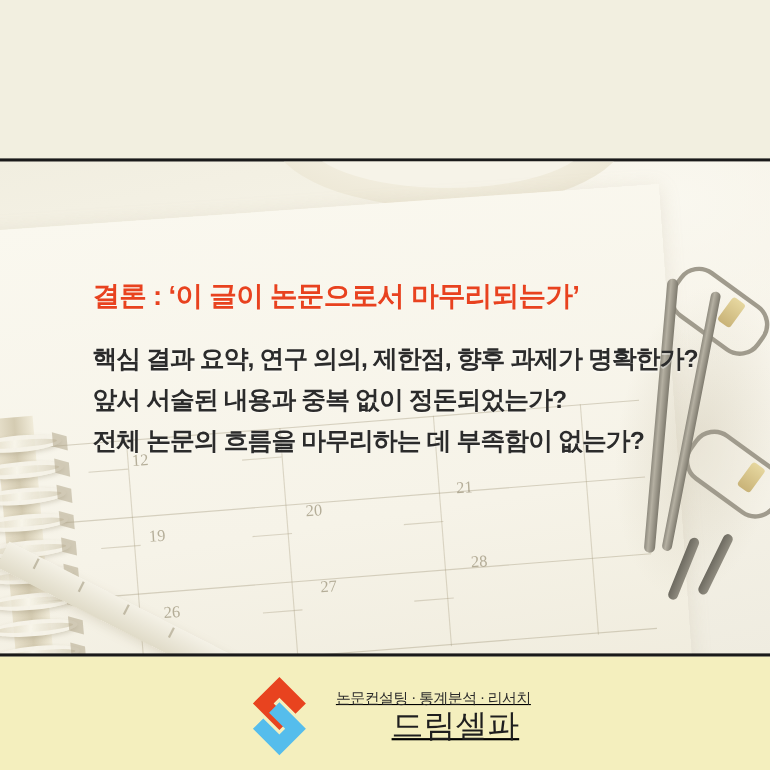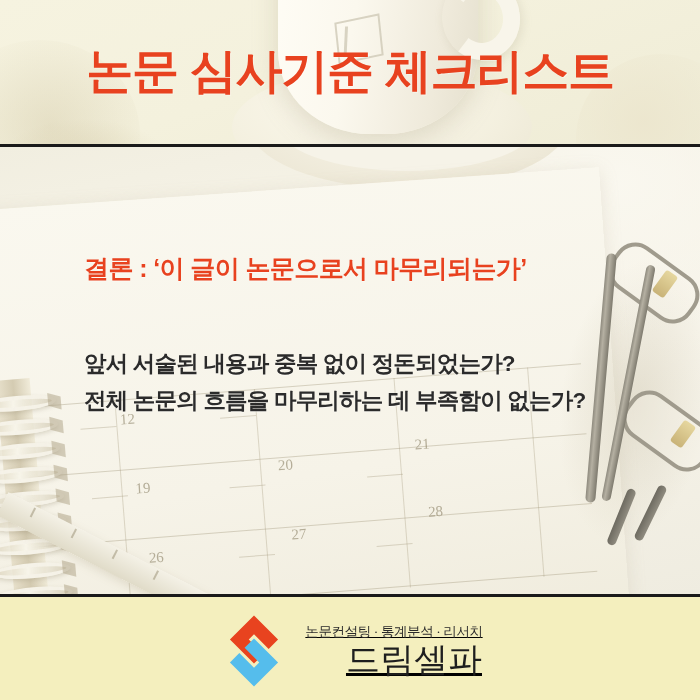--- a/index.html
+++ b/index.html
@@ -257,39 +257,29 @@
   #logo-mark { width:74px; height:74px; flex:0 0 auto; }
 
   #footer-text { display:flex; flex-direction:column; align-items:center; }
   #footer-tagline {
     font-family:"Liberation Serif", serif;
     font-size:13.5px; color:#2a2a2a; letter-spacing:-0.4px;
     white-space:nowrap; margin-bottom:1px;
   }
   #footer-brand {
     font-family:"Liberation Serif", serif;
-    font-size:34px; color:#1e1e1e; letter-spacing:0px;
+    font-size:29px; color:#1e1e1e; letter-spacing:0px;
     white-space:nowrap; line-height:1.05;margin-left:40px;
   }
 </style>
 </head>
 <body>
 
 <div id="card">
 
-  <div id="header">
-    <div class="hdr-shadow-left"></div>
-    <div class="hdr-blob-right"></div>
-    <div class="cup-saucer"></div>
-    <div class="cup-body"></div>
-
-    <div class="cup-handle"></div>
-    <div class="cup-logo"></div>
-    <div id="header-title">논문 심사기준 체크리스트</div>
-  </div>
   <div class="divider-top"></div>
 
   <div id="body">
 
     <div class="plate-edge"></div>
     <div class="plate-edge2"></div>
 
     <div class="page-sheet2"></div>
     <div class="page-sheet"></div>
 
@@ -355,20 +345,21 @@
 
     <div class="ruler">
       <div class="tick" style="left:30px"></div>
       <div class="tick" style="left:76px"></div>
       <div class="tick" style="left:122px"></div>
       <div class="tick" style="left:168px"></div>
     </div>
 
     <div id="content">
       <div id="subhead">결론 : ‘이 글이 논문으로서 마무리되는가’</div>
+      <div class="bodyline" id="line1">핵심 결과 요약, 연구 의의, 제한점, 향후 과제가 명확한가?</div>
       <div class="bodyline" id="line3">전체 논문의 흐름을 마무리하는 데 부족함이 없는가?</div>
       <div class="bodyline" id="line2">앞서 서술된 내용과 중복 없이 정돈되었는가?</div>
     </div>
   </div>
 
   <div class="divider-bottom"></div>
 
   <div id="footer">
     <div id="footer-inner">
       <svg id="logo-mark" viewBox="0 0 100 100">

